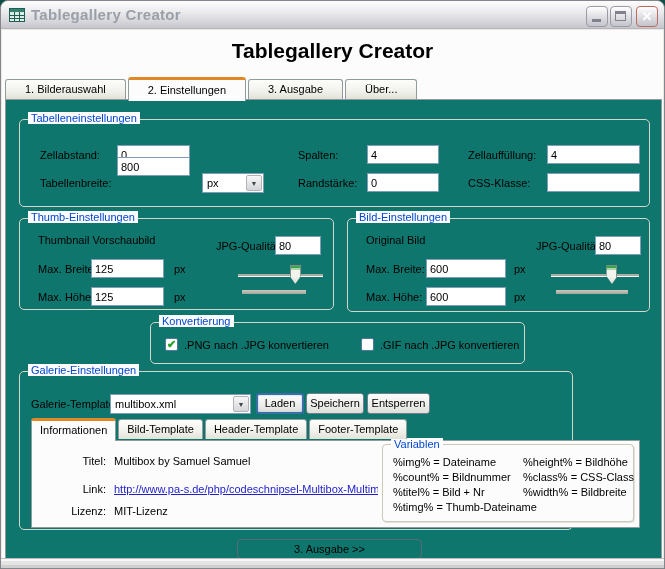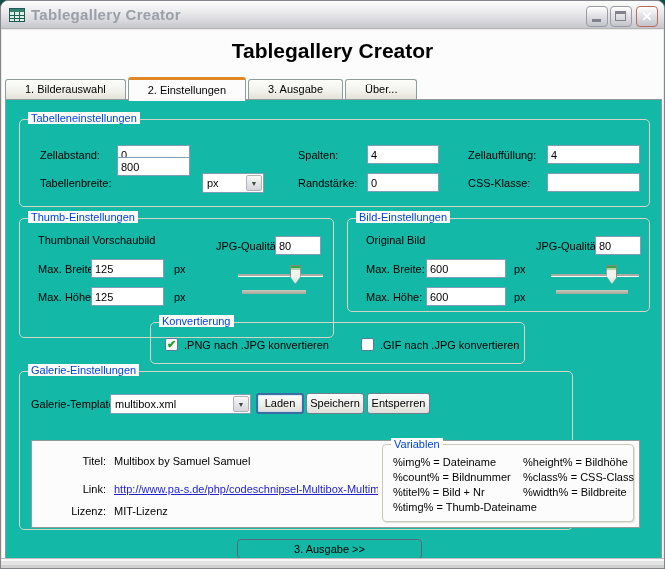--- a/index.html
+++ b/index.html
@@ -24,21 +24,21 @@
   .bottom-frame { position:absolute; left:0; right:0; bottom:0; height:10px; background:#e4e4e4;
                   border-top:1px solid #bdbdbd; box-shadow:inset 0 2px 0 #f7f7f7, inset 0 -3px 0 #d0d0d0; }
   .heading { position:absolute; left:0; right:0; top:9px; text-align:center; font-size:21px; font-weight:bold; }
   
   .tabs { position:absolute; left:3px; top:46px; height:24px; display:flex; gap:2px; align-items:flex-end; z-index:5; }
   .tab { height:20px; margin-bottom:1px; padding:0 19px; line-height:18px; text-align:center; cursor:default;
          border:1px solid #919b9c; border-bottom:none; border-radius:3px 3px 0 0;
          background:linear-gradient(#fdfdfb,#f1f1ec 60%,#e2e2d8); }
   .tab.active { height:24px; margin-bottom:-1px; line-height:20px; background:#fcfcfc;
                 border-top:3px solid #e08826; z-index:6; }
-  .panel { position:absolute; left:3px; top:69px; width:657px; height:460px; border:1px solid #919b9c; background:#14b8a6; }
+  .panel { position:absolute; left:3px; top:69px; width:657px; height:460px; border:1px solid #919b9c; background:#0f766e; }
   
   .group { position:absolute; border:1px solid #d5d5c8; border-radius:5px; }
   .glabel { position:absolute; top:-8px; left:8px; background:#fcfcfc; padding:0 3px; color:#0046d5; white-space:nowrap; }
   .lbl { position:absolute; white-space:nowrap; }
   .tbx { position:absolute; height:19px; border:1px solid #7f9db9; background:#fff; font-size:11px;
          font-family:"Liberation Sans", sans-serif; padding:0 3px; color:#000; }
   
   .combo { position:absolute; height:20px; border:1px solid #7f9db9; background:#fff; cursor:default; }
   .combo .cval { position:absolute; left:4px; top:3px; right:18px; overflow:hidden; white-space:nowrap; }
   .combo .cbtn { position:absolute; right:1px; top:1px; bottom:1px; width:16px; border:1px solid #b2b2bb; border-radius:2px;
@@ -122,21 +122,21 @@
         <div class="combo" style="left:182px;top:53px;width:62px;">
           <span class="cval">px</span>
           <span class="cbtn">▼</span>
         </div>
         <span class="lbl" style="left:278px;top:57px;">Randstärke:</span>
         <input class="tbx" style="left: 347px; top: 53px; width: 72px;" value="0">
         <span class="lbl" style="left:448px;top:57px;">CSS-Klasse:</span>
         <input class="tbx" style="left: 527px; top: 53px; width: 93px;" value="">
       </div>
 
-      <div class="group" style="left:13px;top:118px;width:315px;height:120px;">
+      <div class="group" style="left:13px;top:118px;width:315px;height:92px;">
         <span class="glabel">Thumb-Einstellungen</span>
         <span class="lbl" style="left:18px;top:15px;">Thumbnail Vorschaubild</span>
         <span class="lbl" style="left:196px;top:21px;">JPG-Qualität:</span>
         <input class="tbx" style="left: 255px; top: 17px; width: 46px;" value="80">
         <span class="lbl" style="left:18px;top:44px;">Max. Breite:</span>
         <input class="tbx" style="left: 71px; top: 40px; width: 73px;" value="125">
         <span class="lbl" style="left:154px;top:44px;">px</span>
         <span class="lbl" style="left:18px;top:72px;">Max. Höhe:</span>
         <input class="tbx" style="left: 71px; top: 68px; width: 73px;" value="125">
         <span class="lbl" style="left:154px;top:72px;">px</span>
@@ -181,20 +181,26 @@
         <span class="glabel">Galerie-Einstellungen</span>
         <span class="lbl" style="left:11px;top:26px;">Galerie-Template:</span>
         <div class="combo" style="left:90px;top:22px;width:141px;">
           <span class="cval">multibox.xml</span>
           <span class="cbtn">▼</span>
         </div>
         <div class="btn default" style="left:236px;top:21px;width:48px;">Laden</div>
         <div class="btn" style="left:286px;top:21px;width:58px;">Speichern</div>
         <div class="btn" style="left:347px;top:21px;width:63px;">Entsperren</div>
 
+        <div class="itabs" style="left:11px;top:45px;">
+          <div class="itab active">Informationen</div>
+          <div class="itab">Bild-Template</div>
+          <div class="itab">Header-Template</div>
+          <div class="itab">Footer-Template</div>
+        </div>
 
         <div class="info-panel" style="left:11px;top:68px;width:609px;height:88px;">
           <span class="info-lbl" style="top:14px;">Titel:</span>
           <span class="info-val" style="top:14px;">Multibox by Samuel Samuel</span>
           <span class="info-lbl" style="top:42px;">Link:</span>
           <span class="info-val" style="top:42px;"><a class="link" href="#">http://www.pa-s.de/php/codeschnipsel-Multibox-Multimedia-</a></span>
           <span class="info-lbl" style="top:64px;">Lizenz:</span>
           <span class="info-val" style="top:64px;">MIT-Lizenz</span>
 
           <div class="varbox" style="left:350px;top:3px;width:252px;height:78px;">

